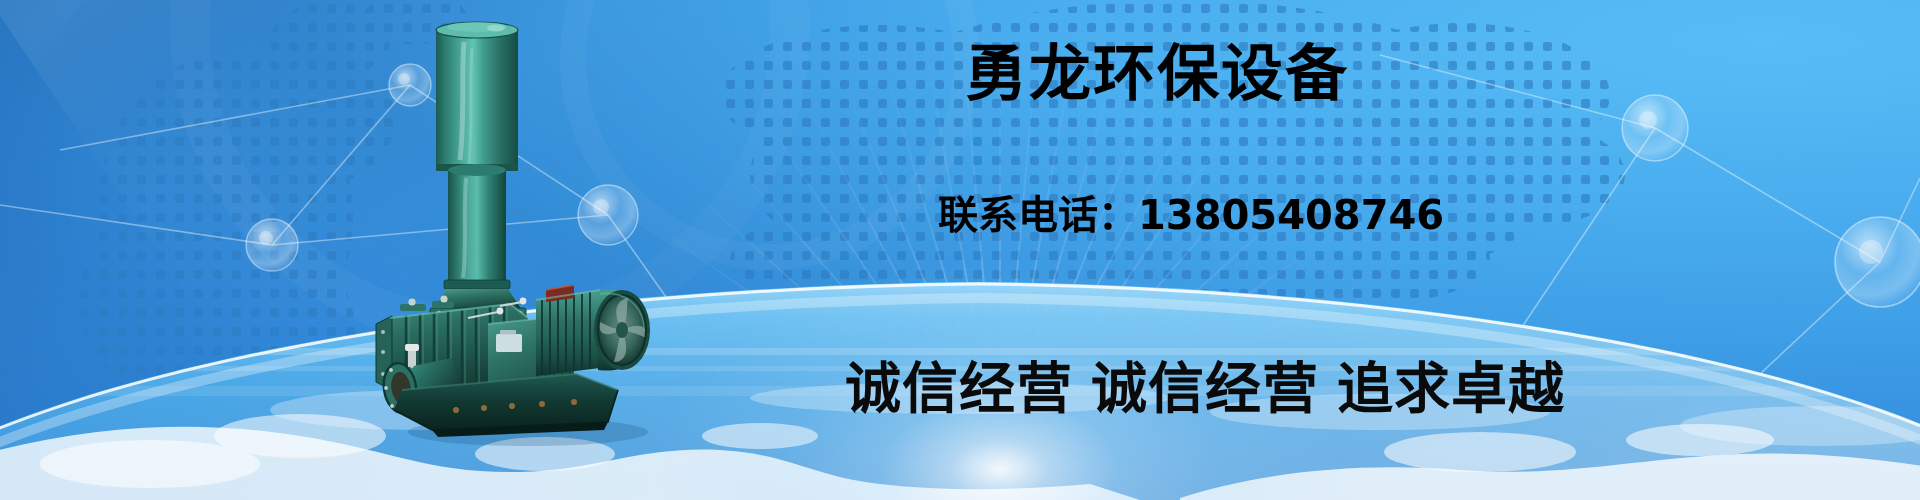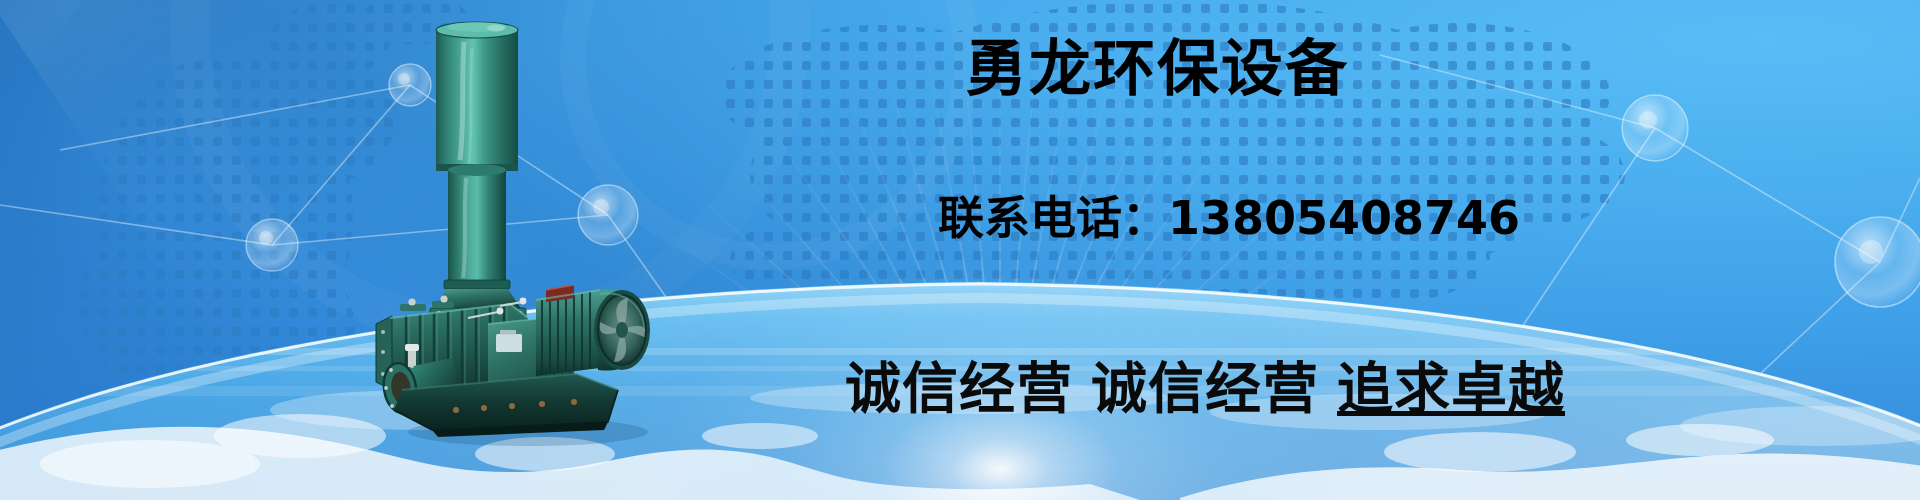--- a/index.html
+++ b/index.html
@@ -120,47 +120,47 @@
 
   .title{
     position:absolute;
     left:965px; top:40px;
     font-size:62px;
     font-weight:bold;
     color:#000000;
     letter-spacing:2px;
     line-height:1.1;
     white-space:nowrap;
-    font-family:Liberation Mono, monospace;
+    font-family:Liberation Serif, serif;
     text-align:center;
   }
   .phone{
     position:absolute;
     left:938px; top:192px;
-    font-size:46px;
+    font-size:40px;
     font-weight:bold;
     color:#000000;
     letter-spacing:0px;
     line-height:1.15;
     white-space:nowrap;
     font-family:"DejaVu Sans","Liberation Sans",sans-serif;
   }
   .slogan{
     position:absolute;
     left:845px; top:358px;
     font-size:56px;
     font-weight:bold;
     color:#0a0a0a;
     letter-spacing:1px;
     line-height:1.1;
     white-space:nowrap;
     font-family:"DejaVu Sans","Liberation Sans",sans-serif;
   }
   .slogan span{margin-right:18px;}
-  .slogan span:last-child{margin-right:12px;text-decoration:underline;}
+  .slogan span:last-child{margin-right:12px;}
 </style>
 </head>
 <body>
 
 <div class="banner">
 
   <div class="bg-base"></div>
   <div class="bg-topleft-dark"></div>
   <div class="bg-arc2"></div>
   <div class="bg-arc"></div>

